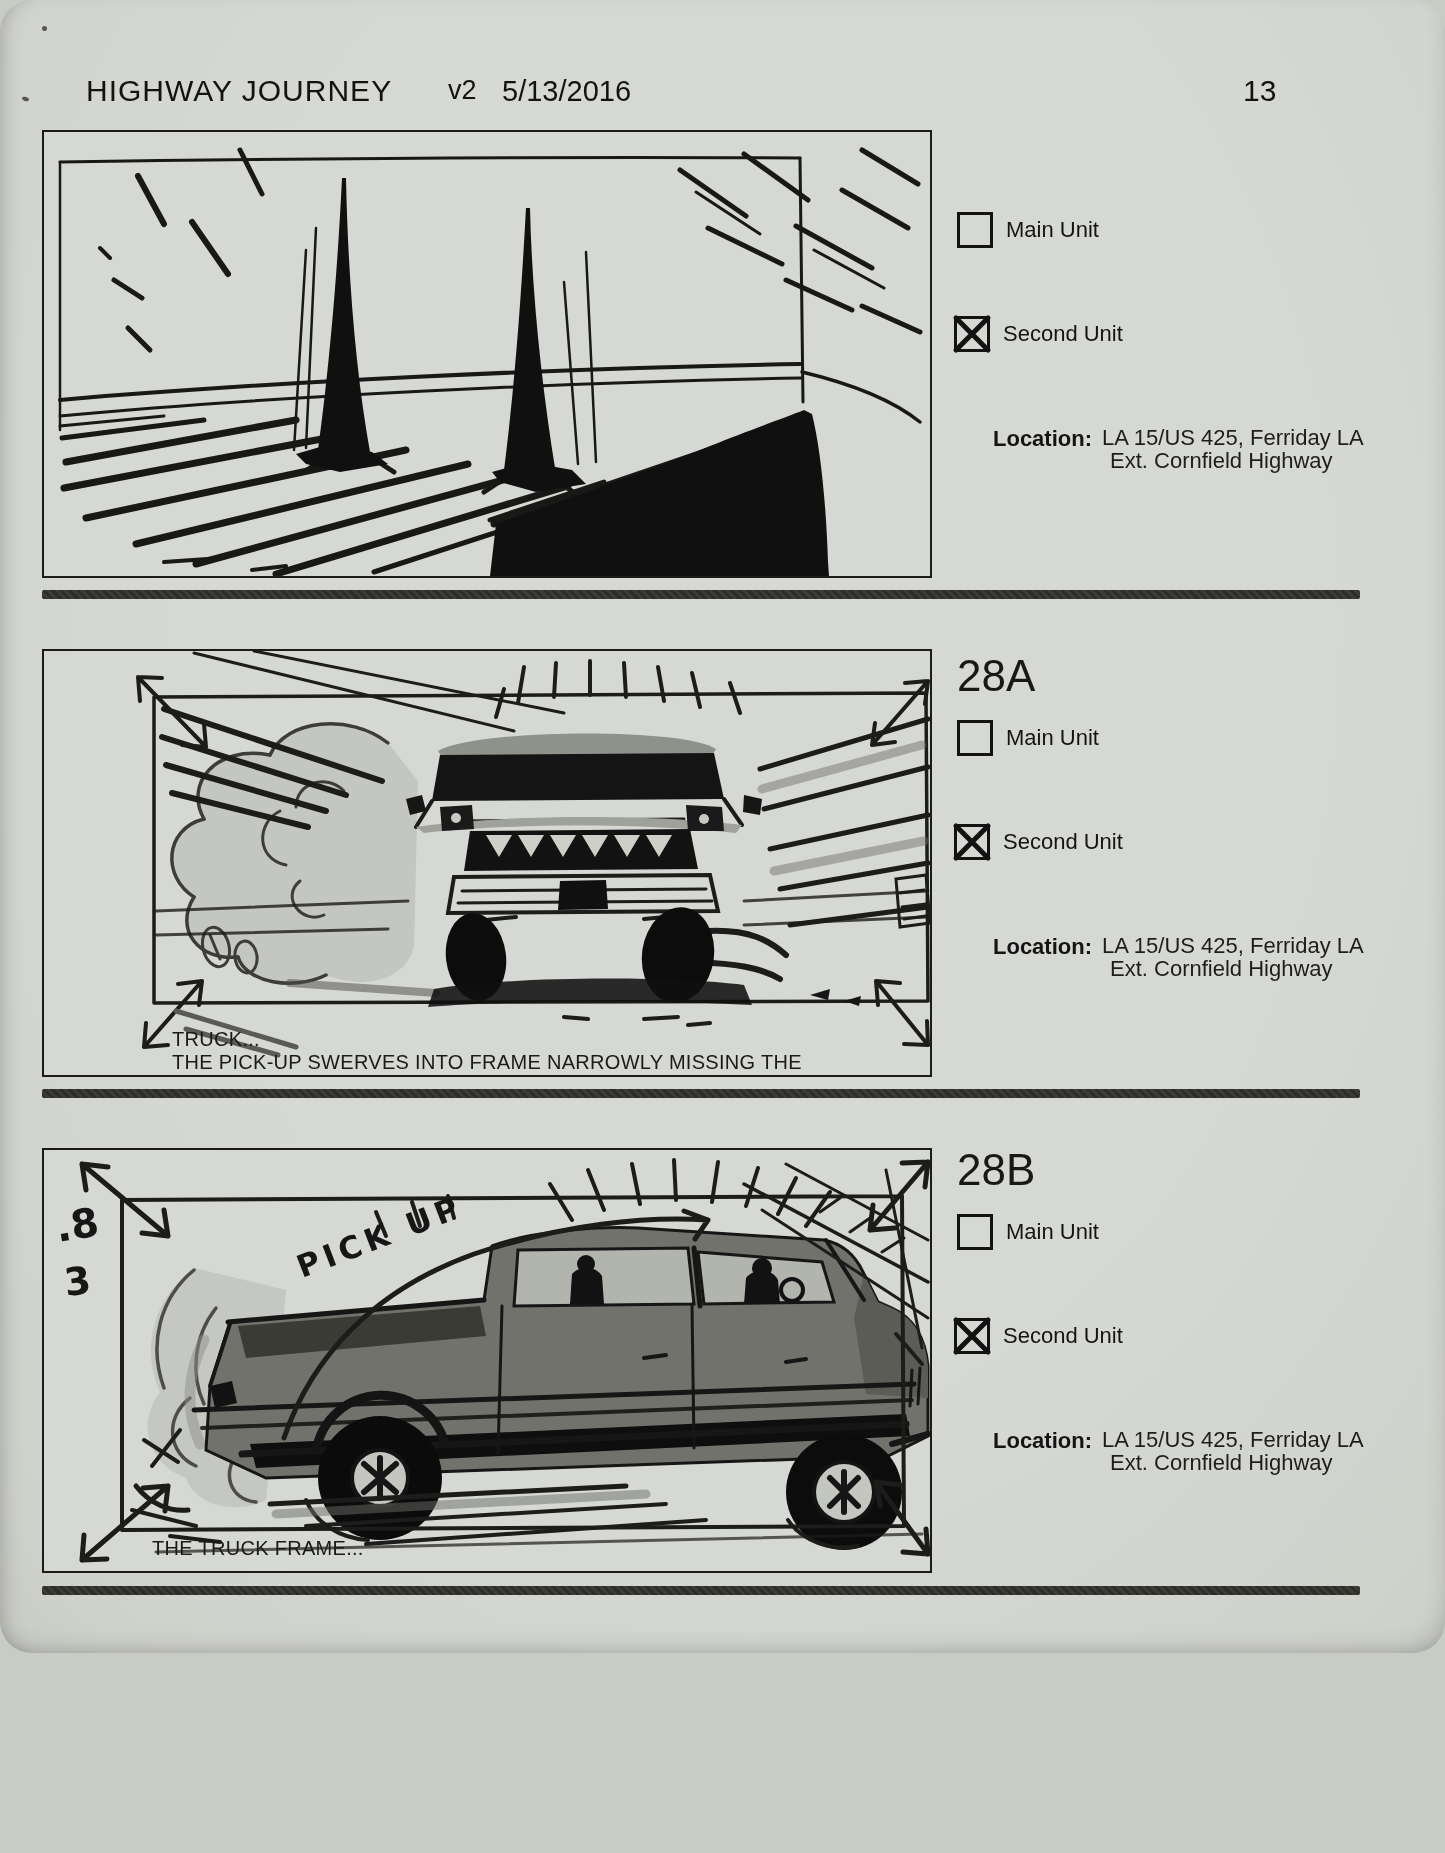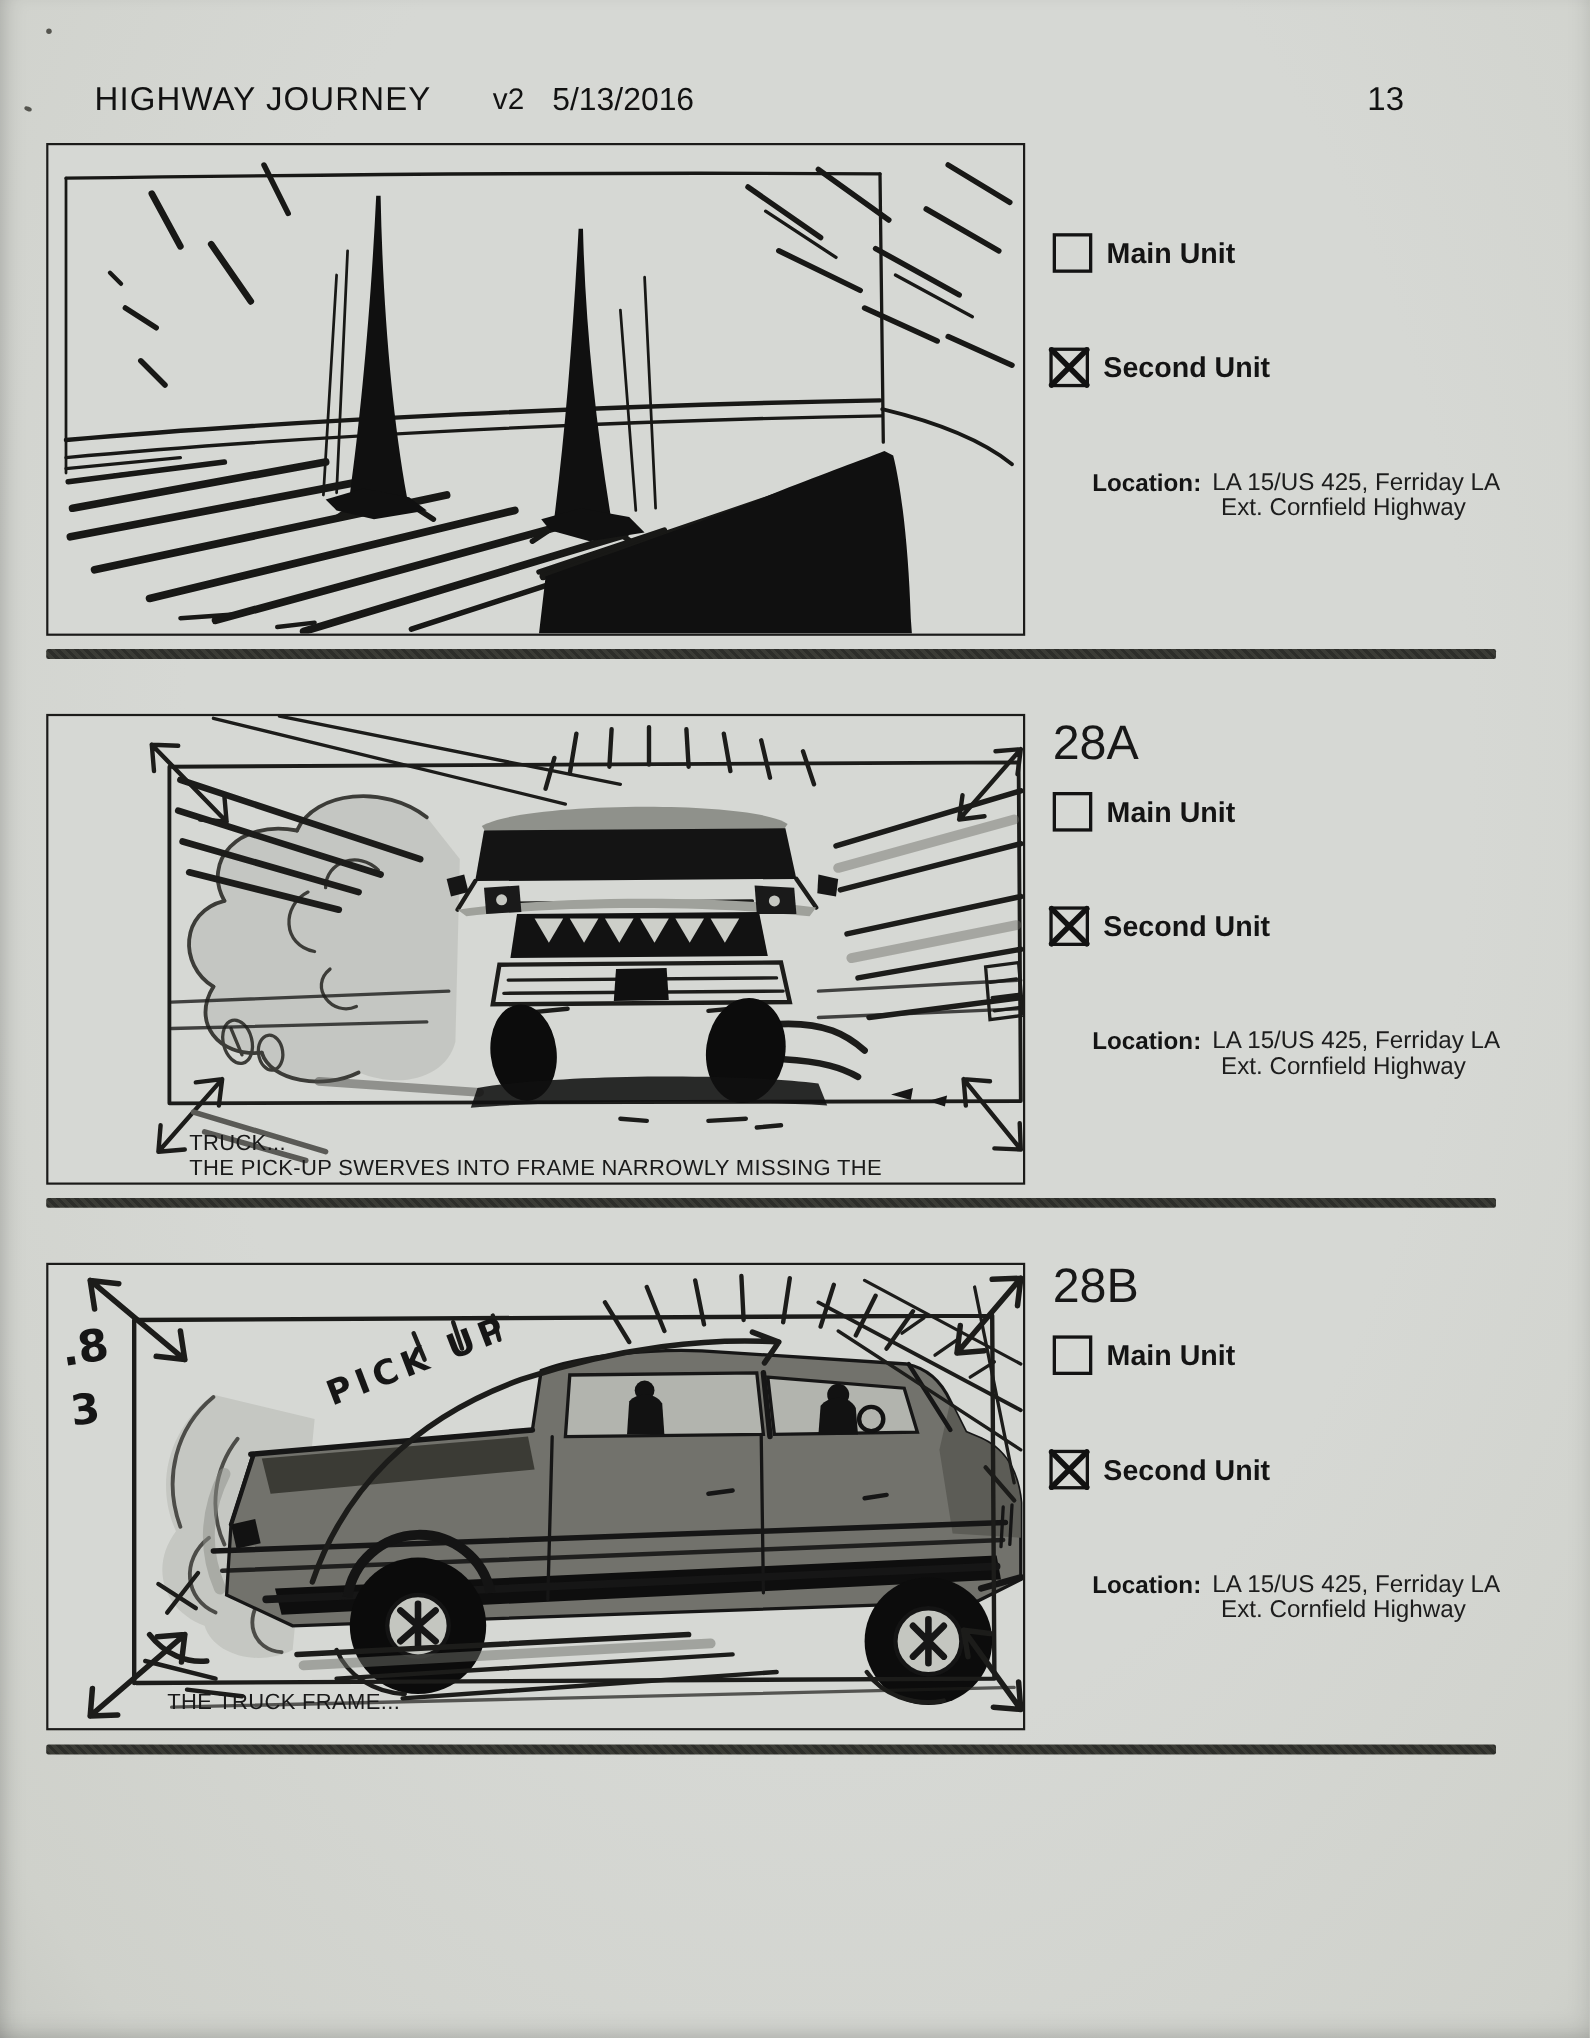--- a/index.html
+++ b/index.html
@@ -1,20 +1,20 @@
 <!DOCTYPE html>
 <html><head>
 <meta charset="utf-8">
 <style>
   html,body{margin:0;padding:0;background:#c9cbc5;}
   .page{
-    position:relative;width:1445px;height:1853px;overflow:hidden;
+    position:relative;width:1445px;height:1653px;overflow:hidden;
     background:radial-gradient(ellipse at 52% 38%, #d6d8d4 55%, #cfd1cb 92%, #c8cac4 100%);
     box-shadow:inset 14px 0 22px -14px rgba(0,0,0,.25), inset -10px -16px 26px -18px rgba(0,0,0,.25);
-    font-family:"Liberation Sans", sans-serif;color:#161616;
+    font-family:"Liberation Sans", sans-serif;color:#161616;border-radius:32px;
   }
   .speck{position:absolute;background:#55554f;border-radius:50%;}
   .header-title{position:absolute;left:86px;top:74px;font-size:30px;letter-spacing:1px;color:#121212;}
   .header-version{position:absolute;left:448px;top:75px;font-size:27px;color:#121212;}
   .header-date{position:absolute;left:502px;top:75px;font-size:29px;color:#121212;}
   .page-number{position:absolute;left:1243px;top:74px;font-size:30px;color:#121212;}
 
   .frame{position:absolute;left:42px;width:890px;border:2.5px solid #1b1b19;box-sizing:border-box;background:#d6d8d4;}
   .frame svg{position:absolute;left:0;top:0;width:100%;height:100%;}
   .f1{top:130px;height:448px;}
@@ -32,21 +32,21 @@
   .d1{top:590px;} .d2{top:1089px;} .d3{top:1586px;}
 
   .info{position:absolute;left:957px;width:420px;height:350px;}
   .i1{top:146px;} .i2{top:654px;} .i3{top:1148px;}
   .panel-number{font-size:44px;line-height:44px;color:#181818;}
   .unit-row{position:absolute;display:flex;align-items:center;gap:13px;}
   .unit-main{top:66px;} .unit-second{top:170px;left:-3px;}
   .checkbox{position:relative;width:36px;height:36px;border:3px solid #131313;box-sizing:border-box;flex:0 0 auto;}
   .checkbox .xmark{position:absolute;left:-5px;top:-5px;width:40px;height:40px;display:none;}
   .checkbox[data-checked="true"] .xmark{display:block;}
-  .unit-label{font-weight:bold;font-size:26px;color:#141414;}
+  .unit-label{font-weight:normal;font-size:22px;color:#141414;}
   .location-row{position:absolute;top:280px;display:flex;gap:10px;margin-left:36px;}
   .loc-label{font-weight:bold;font-size:22px;color:#141414;white-space:nowrap;}
   .loc-lines{font-size:22px;line-height:23px;color:#1d1d1d;}
   .loc-lines div{white-space:nowrap;}
   .loc-line2{padding-left:8px;}
 </style>
 </head>
 <body>
 
 <div class="page">

